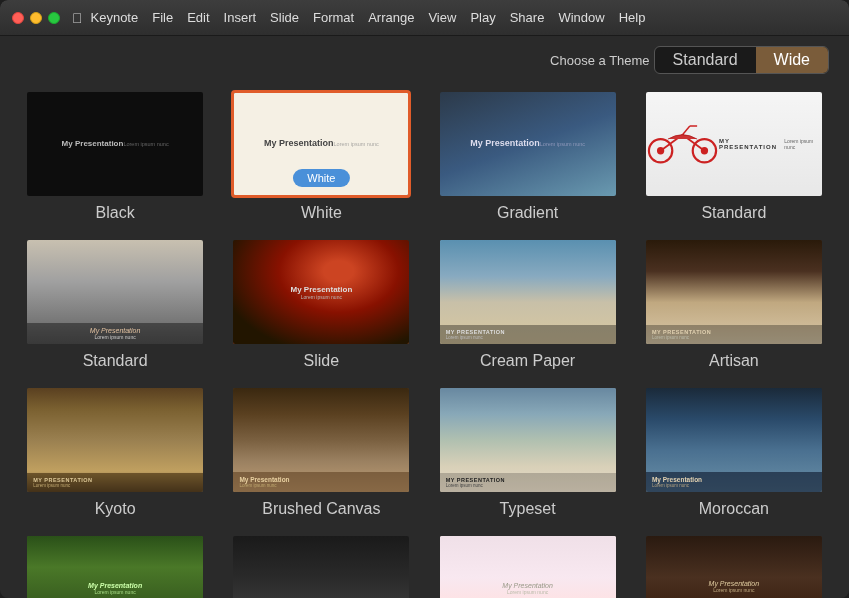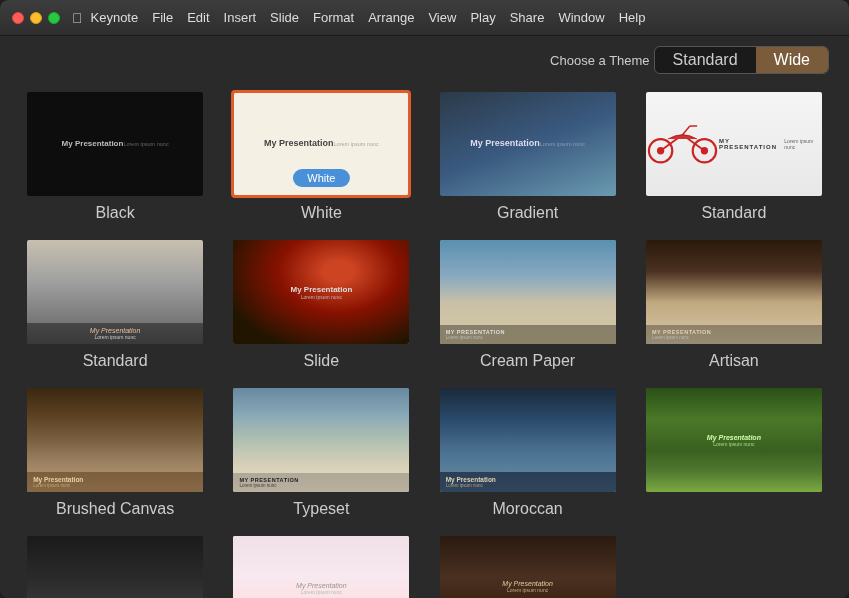--- a/index.html
+++ b/index.html
@@ -382,20 +382,33 @@
             <div style="position:absolute; bottom:0; left:0; right:0; background:rgba(0,0,0,0.3); padding:4px 6px;">
               <div style="font-size:5.5px; font-weight:bold; color:#e0d0b0; letter-spacing:0.5px;">MY PRESENTATION</div>
               <div style="font-size:4.5px; color:#bba;">Lorem ipsum nunc</div>
             </div>
           </div>
         </div>
       </div>
       <span class="theme-name">Artisan</span>
     </div>
 
+    <div class="theme-item">
+      <div class="theme-thumbnail">
+        <div class="preview kyoto-bg">
+          <div style="position:absolute; inset:0; background: linear-gradient(180deg, #5a4020 0%, #7a6030 20%, #9a8050 50%, #c0a060 80%, #504030 100%);">
+            <div style="position:absolute; bottom:0; left:0; right:0; padding:4px 6px; background: rgba(60,40,10,0.6);">
+              <div style="font-size:5.5px; font-weight:bold; color:#ddc898; letter-spacing:0.5px;">MY PRESENTATION</div>
+              <div style="font-size:4.5px; color:#c0a870;">Lorem ipsum nunc</div>
+            </div>
+          </div>
+        </div>
+      </div>
+      <span class="theme-name">Kyoto</span>
+    </div>
 
     <div class="theme-item">
       <div class="theme-thumbnail">
         <div class="preview brushed-bg">
           <div style="position:absolute; inset:0; background: linear-gradient(180deg, #3a2810 0%, #5a4020 25%, #7a6040 50%, #9a8060 70%, #c0a078 100%);">
             <div style="position:absolute; bottom: 0; left:0; right:0; padding: 4px 6px; background: rgba(80,50,20,0.5);">
               <div style="font-size:6.5px; font-weight:bold; color:#e8d0a0;">My Presentation</div>
               <div style="font-size:4.5px; color:#c0a870;">Lorem ipsum nunc</div>
             </div>
           </div>

